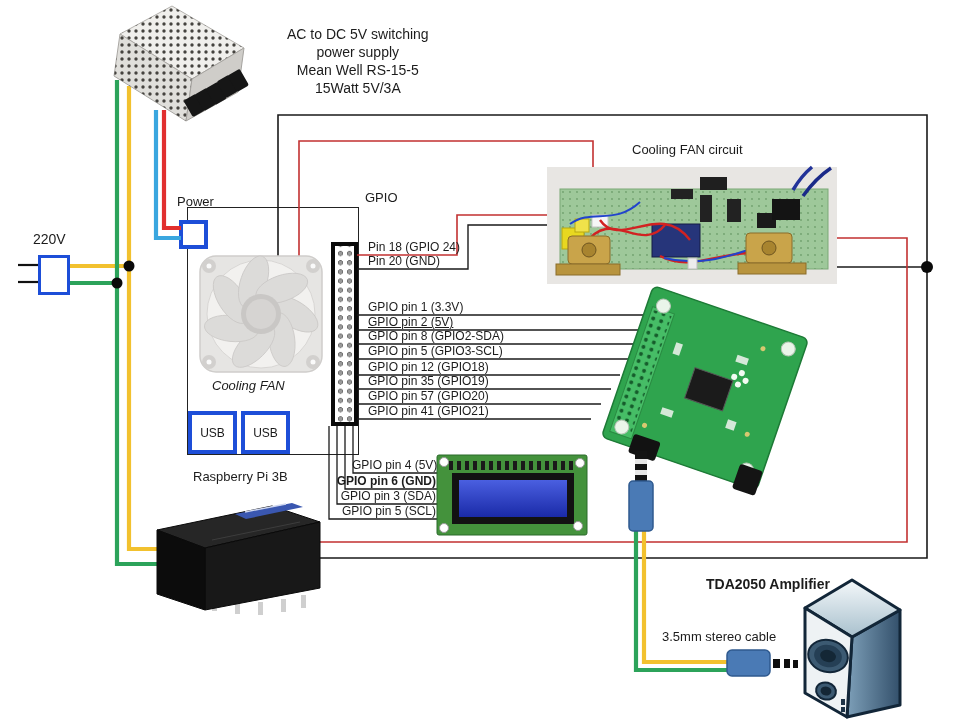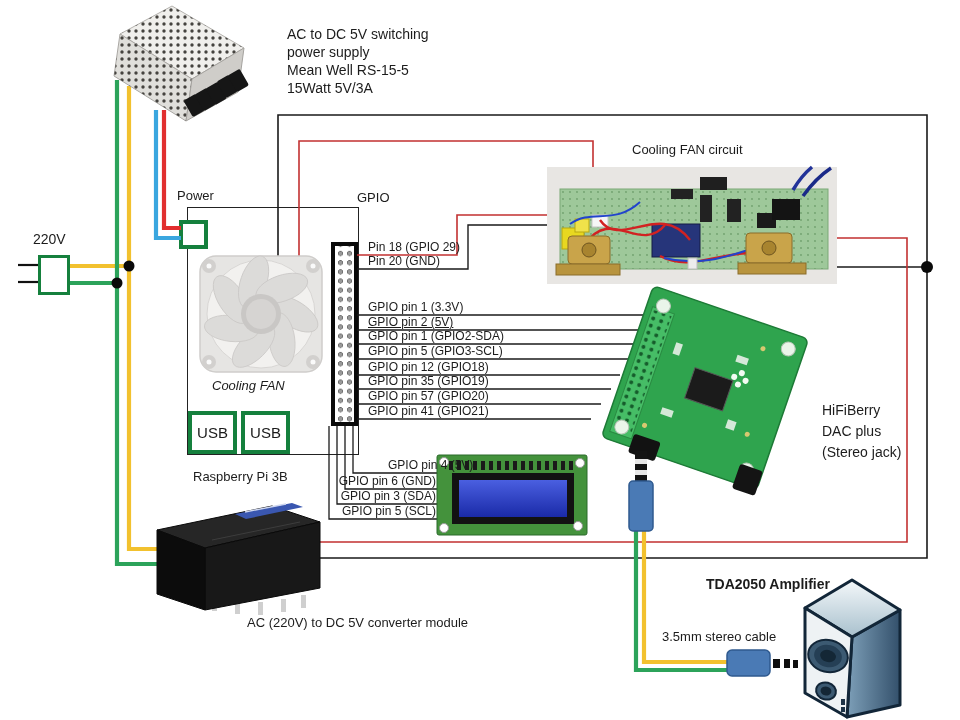--- a/index.html
+++ b/index.html
@@ -4,22 +4,22 @@
 <style>
   html,body{margin:0;padding:0;background:#fff;}
   .stage{position:relative;width:960px;height:720px;background:#ffffff;overflow:hidden;
          font-family:"Liberation Sans",sans-serif;color:#1a1a1a;}
   .boxlayer,.svglayer,.lbllayer{position:absolute;left:0;top:0;width:960px;height:720px;}
   .boxlayer{z-index:1;} .svglayer{z-index:3;pointer-events:none;} .lbllayer{z-index:5;pointer-events:none;}
   .lbl{position:absolute;font-size:13px;line-height:1.25;white-space:nowrap;color:#1c1c1c;}
   .lbl.small{font-size:12px;}
   .lbl.big{font-size:14px;}
   .outline-box{position:absolute;border:1.5px solid #222;background:transparent;box-sizing:border-box;}
-  .thick-box{position:absolute;border:4px solid #15803d;background:#fff;box-sizing:border-box;
-             display:flex;align-items:center;justify-content:center;font-size:15px;}
+  .thick-box{position:absolute;border:4px solid #1d4ed8;background:#fff;box-sizing:border-box;
+             display:flex;align-items:center;justify-content:center;font-size:12px;}
   .conn{position:absolute;left:331px;top:242px;width:27px;height:184px;box-sizing:border-box;
         border:4px solid #0a0a0a;background-color:#fff;
         background-image:radial-gradient(circle 2.6px at 4.5px 4.5px,#9a9a9a 1.5px,#5f5f5f 2.3px,rgba(255,255,255,0) 2.7px);
         background-size:9px 9.2px;background-origin:border-box;background-position:5px 7px;}
 </style>
 </head>
 <body>
 
 <div class="stage">
 
@@ -270,55 +270,49 @@
         <ellipse cx="828" cy="656" rx="8" ry="6" fill="#142736" transform="rotate(14 828 656)" stroke="none"></ellipse>
         <ellipse cx="826" cy="691" rx="10" ry="8.5" fill="#3c5a72" transform="rotate(14 826 691)"></ellipse>
         <ellipse cx="826" cy="691" rx="5.5" ry="4.5" fill="#142736" transform="rotate(14 826 691)" stroke="none"></ellipse>
       </g>
       <rect x="841" y="699" width="4" height="6" fill="#1d3347" stroke="none"></rect>
       <rect x="841" y="707" width="4" height="5" fill="#1d3347" stroke="none"></rect>
     </g>
   </svg>
 
   <div class="lbllayer">
-    <div class="lbl big" style="left:287px;top:25px;line-height:18px;">
+    <div class="lbl big" style="left:287px;top:25px;line-height:18px;text-align:center;">
       <div>AC to DC 5V switching</div>
       <div>power supply</div>
       <div>Mean Well RS-15-5</div>
       <div>15Watt 5V/3A</div>
     </div>
     <div class="lbl big" style="left:33px;top:231px;">220V</div>
-    <div class="lbl" style="left:177px;top:188px;">Power</div>
-    <div class="lbl" style="left:357px;top:190px;">GPIO</div>
+    <div class="lbl" style="left:177px;top:194px;">Power</div>
+    <div class="lbl" style="left:365px;top:190px;">GPIO</div>
     <div class="lbl" style="left:632px;top:142px;">Cooling FAN circuit</div>
 
-    <div class="lbl small" style="left:368px;top:240px;">Pin 18 (GPIO 29)</div>
+    <div class="lbl small" style="left:368px;top:240px;">Pin 18 (GPIO 24)</div>
     <div class="lbl small" style="left:368px;top:254px;">Pin 20 (GND)</div>
 
     <div class="lbl small" style="left:368px;top:300px;">GPIO pin 1 (3.3V)</div>
     <div class="lbl small" style="left:368px;top:315px;text-decoration:underline;">GPIO pin 2 (5V)</div>
-    <div class="lbl small" style="left:368px;top:329px;">GPIO pin 1 (GPIO2-SDA)</div>
+    <div class="lbl small" style="left:368px;top:329px;">GPIO pin 8 (GPIO2-SDA)</div>
     <div class="lbl small" style="left:368px;top:344px;">GPIO pin 5 (GPIO3-SCL)</div>
     <div class="lbl small" style="left:368px;top:360px;">GPIO pin 12 (GPIO18)</div>
     <div class="lbl small" style="left:368px;top:374px;">GPIO pin 35 (GPIO19)</div>
     <div class="lbl small" style="left:368px;top:389px;">GPIO pin 57 (GPIO20)</div>
     <div class="lbl small" style="left:368px;top:404px;">GPIO pin 41 (GPIO21)</div>
 
     <div class="lbl" style="left:212px;top:378px;font-style:italic;">Cooling FAN</div>
     <div class="lbl" style="left:193px;top:469px;">Raspberry Pi 3B</div>
 
-    <div class="lbl small" style="left:352px;width:76px;top:458px;text-align:right;margin-left:36px;">GPIO pin 4 (5V)</div>
-    <div class="lbl small" style="left:332px;width:104px;top:474px;text-align:right;">GPIO pin 6 (GND)</div>
+    <div class="lbl small" style="left:352px;width:76px;top:458px;text-align:right;">GPIO pin 4 (5V)</div>
+    <div class="lbl small" style="left:332px;width:104px;top:474px;text-align:right;font-weight:bold;">GPIO pin 6 (GND)</div>
     <div class="lbl small" style="left:332px;width:104px;top:489px;text-align:right;">GPIO pin 3 (SDA)</div>
     <div class="lbl small" style="left:332px;width:104px;top:504px;text-align:right;">GPIO pin 5 (SCL)</div>
 
-    <div class="lbl big" style="left:822px;top:400px;line-height:21px;">
-      <div>HiFiBerry</div>
-      <div>DAC plus</div>
-      <div>(Stereo jack)</div>
-    </div>
 
     <div class="lbl big" style="left:706px;top:576px;font-weight:bold;">TDA2050 Amplifier</div>
     <div class="lbl" style="left:662px;top:629px;">3.5mm stereo cable</div>
-    <div class="lbl" style="left:247px;top:615px;">AC (220V) to DC 5V converter module</div>
   </div>
 
 </div>
 
 </body></html>

